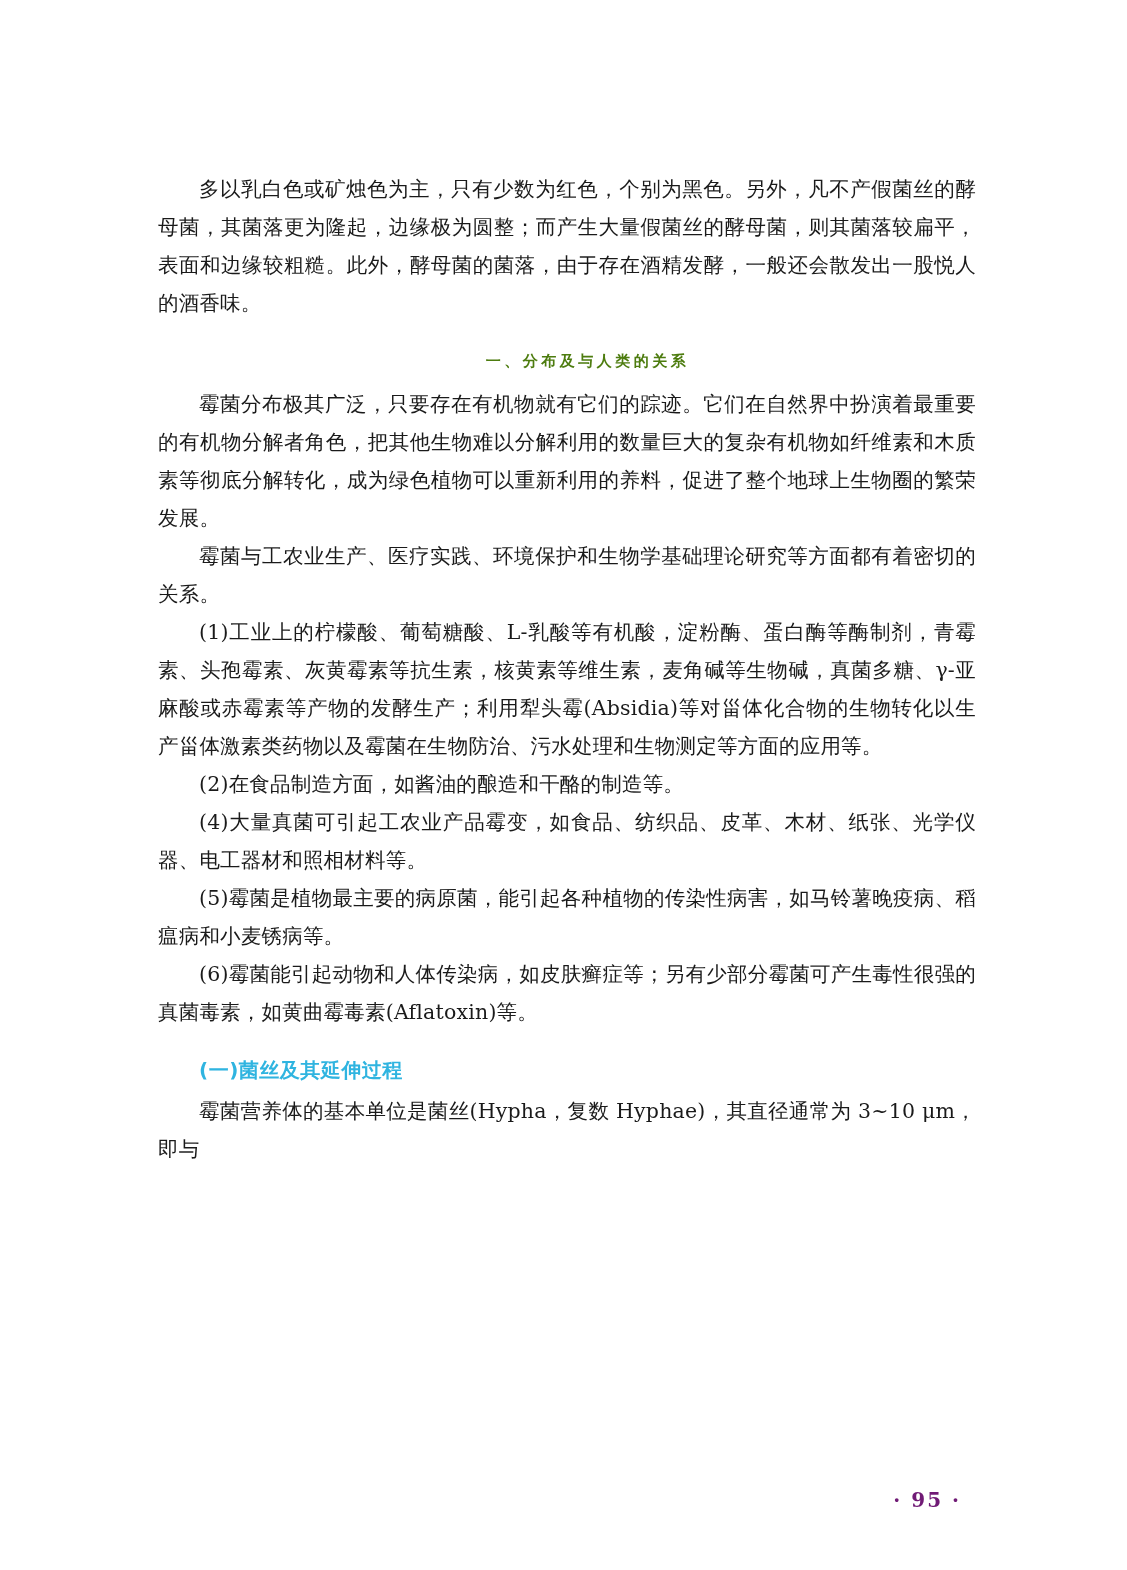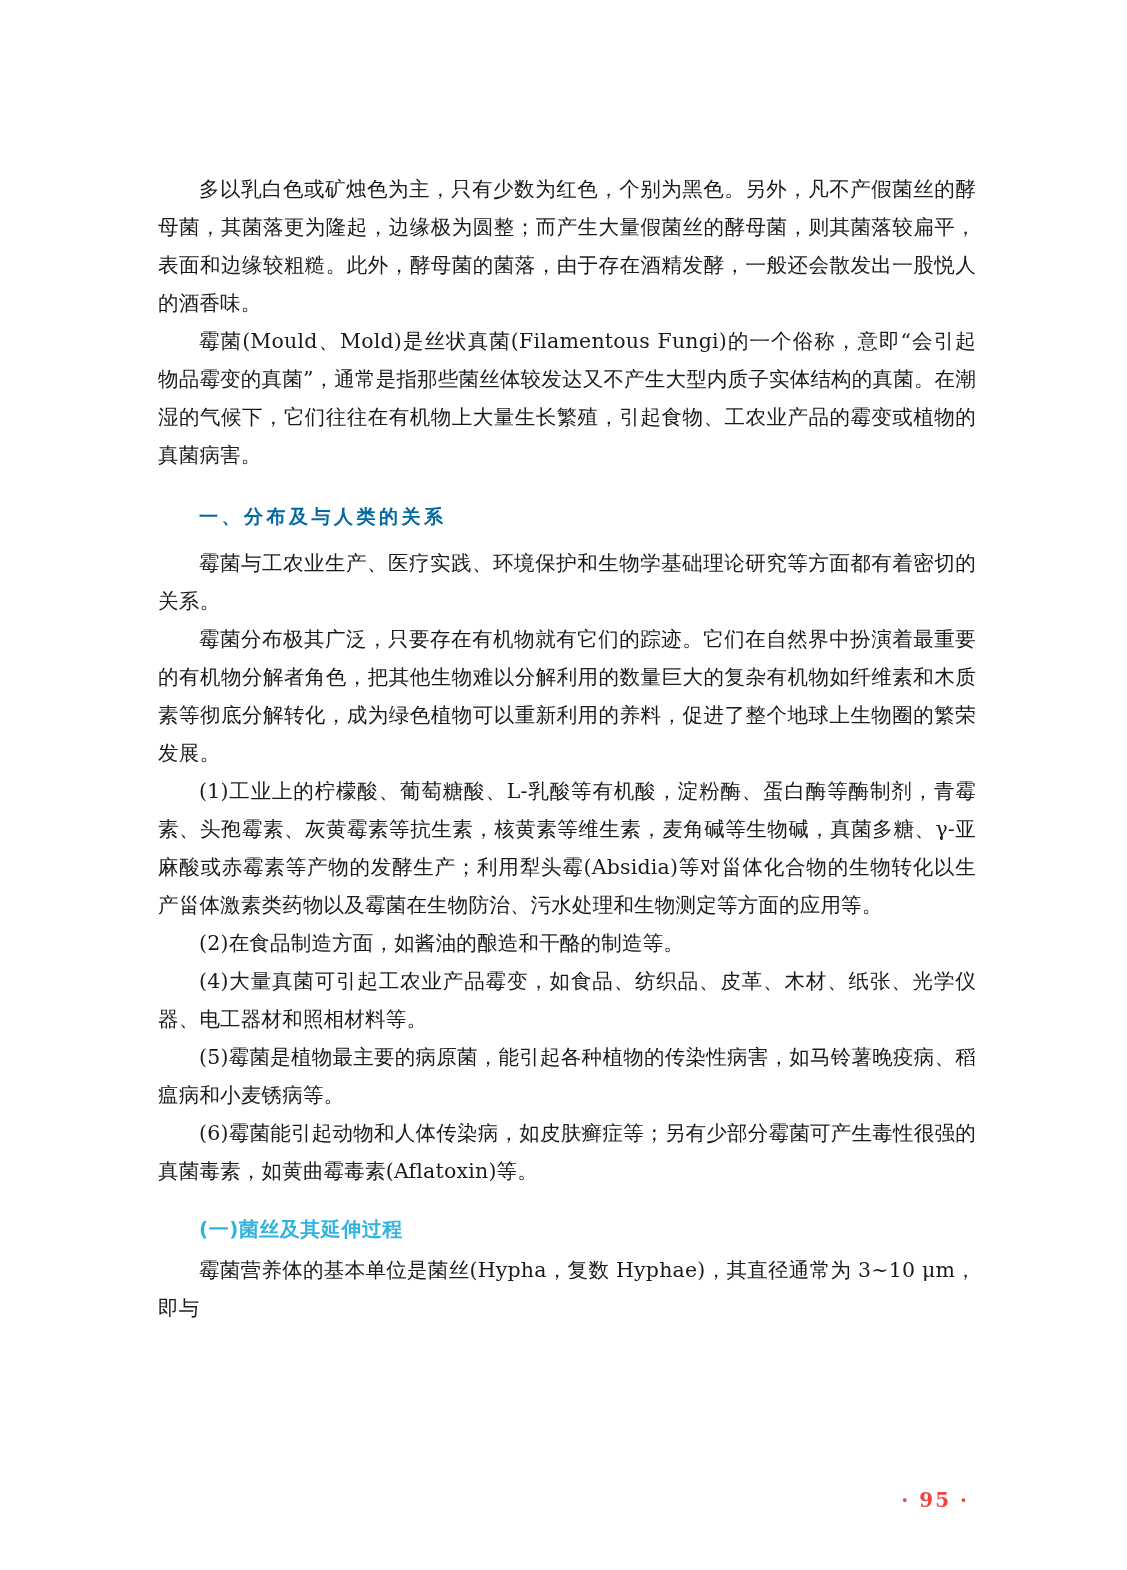--- a/index.html
+++ b/index.html
@@ -43,73 +43,71 @@
     font-weight: bold;
     letter-spacing: 2px;
     margin: 62px 0 44px 0;
     font-family: "DejaVu Sans", sans-serif;
   }
   .section-title .gap {
     display: inline-block;
     width: 30px;
   }
   .heading-1 {
-    color: #0369a1;
-    font-size: 19px;
+    color: #4d7c0f;
+    font-size: 15px;
     font-weight: bold;
     letter-spacing: 3.5px;
     margin: 30px 0 14px 41px;
     font-family: "DejaVu Sans", sans-serif;
+    text-align: center;
   }
   .heading-2 {
     color: #2fb4e0;
     font-size: 20px;
     font-weight: bold;
     letter-spacing: 0.5px;
     margin: 26px 0 8px 41px;
     font-family: "DejaVu Sans", sans-serif;
   }
   .para-block p + p {
     margin-top: 0;
   }
   .it {
     font-style: italic;
   }
   .footer {
     position: absolute;
-    right: 158px;
+    right: 166px;
     bottom: 58px;
     font-size: 20px;
     font-weight: bold;
     letter-spacing: 2px;
-    color: #ef4444;
+    color: #701a75;
     font-family: "DejaVu Serif", serif;
   }
   .latin {
     font-family: "DejaVu Serif", serif;
   }
 </style>
 </head>
 <body>
 
 <div class="page">
   <div class="content">
 
     <p class="indent">多以乳白色或矿烛色为主，只有少数为红色，个别为黑色。另外，凡不产假菌丝的酵母菌，其菌落更为隆起，边缘极为圆整；而产生大量假菌丝的酵母菌，则其菌落较扁平，表面和边缘较粗糙。此外，酵母菌的菌落，由于存在酒精发酵，一般还会散发出一股悦人的酒香味。</p>
 
 
-    <div class="para-block">
-      <p class="indent latin">霉菌(Mould、Mold)是丝状真菌(Filamentous Fungi)的一个俗称，意即“会引起物品霉变的真菌”，通常是指那些菌丝体较发达又不产生大型内质子实体结构的真菌。在潮湿的气候下，它们往往在有机物上大量生长繁殖，引起食物、工农业产品的霉变或植物的真菌病害。</p>
-    </div>
 
     <div class="heading-1">一、分布及与人类的关系</div>
 
     <div class="para-block">
+      <p class="indent">霉菌分布极其广泛，只要存在有机物就有它们的踪迹。它们在自然界中扮演着最重要的有机物分解者角色，把其他生物难以分解利用的数量巨大的复杂有机物如纤维素和木质素等彻底分解转化，成为绿色植物可以重新利用的养料，促进了整个地球上生物圈的繁荣发展。</p>
       <p class="indent">霉菌与工农业生产、医疗实践、环境保护和生物学基础理论研究等方面都有着密切的关系。</p>
-      <p class="indent">霉菌分布极其广泛，只要存在有机物就有它们的踪迹。它们在自然界中扮演着最重要的有机物分解者角色，把其他生物难以分解利用的数量巨大的复杂有机物如纤维素和木质素等彻底分解转化，成为绿色植物可以重新利用的养料，促进了整个地球上生物圈的繁荣发展。</p>
       <p class="indent">(1)工业上的柠檬酸、葡萄糖酸、L-乳酸等有机酸，淀粉酶、蛋白酶等酶制剂，青霉素、头孢霉素、灰黄霉素等抗生素，核黄素等维生素，麦角碱等生物碱，真菌多糖、γ-亚麻酸或赤霉素等产物的发酵生产；利用犁头霉(Absidia)等对甾体化合物的生物转化以生产甾体激素类药物以及霉菌在生物防治、污水处理和生物测定等方面的应用等。</p>
       <p class="indent">(2)在食品制造方面，如酱油的酿造和干酪的制造等。</p>
       <p class="indent">(4)大量真菌可引起工农业产品霉变，如食品、纺织品、皮革、木材、纸张、光学仪器、电工器材和照相材料等。</p>
       <p class="indent">(5)霉菌是植物最主要的病原菌，能引起各种植物的传染性病害，如马铃薯晚疫病、稻瘟病和小麦锈病等。</p>
       <p class="indent">(6)霉菌能引起动物和人体传染病，如皮肤癣症等；另有少部分霉菌可产生毒性很强的真菌毒素，如黄曲霉毒素(Aflatoxin)等。</p>
     </div>
 
 
     <div class="heading-2">(一)菌丝及其延伸过程</div>
 

